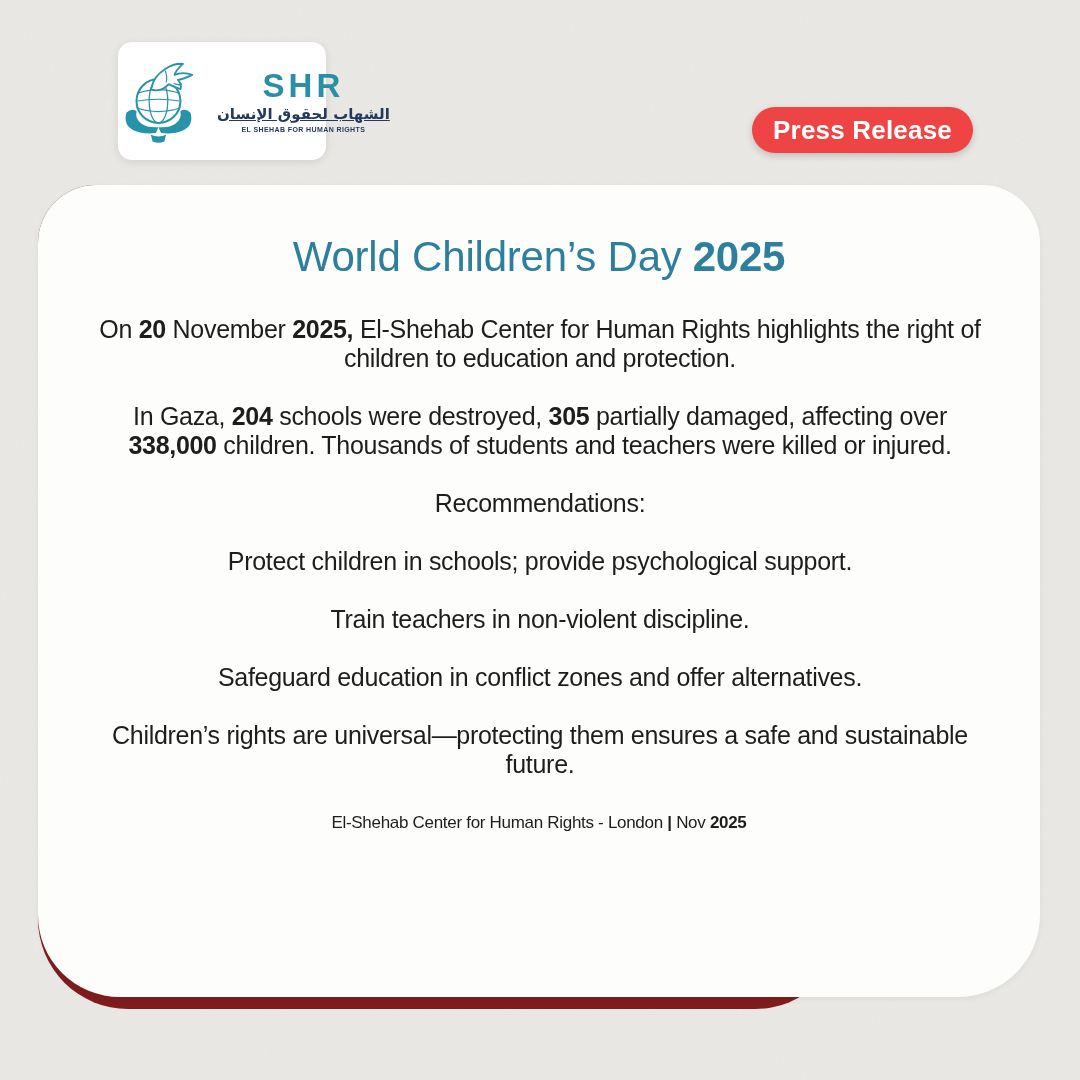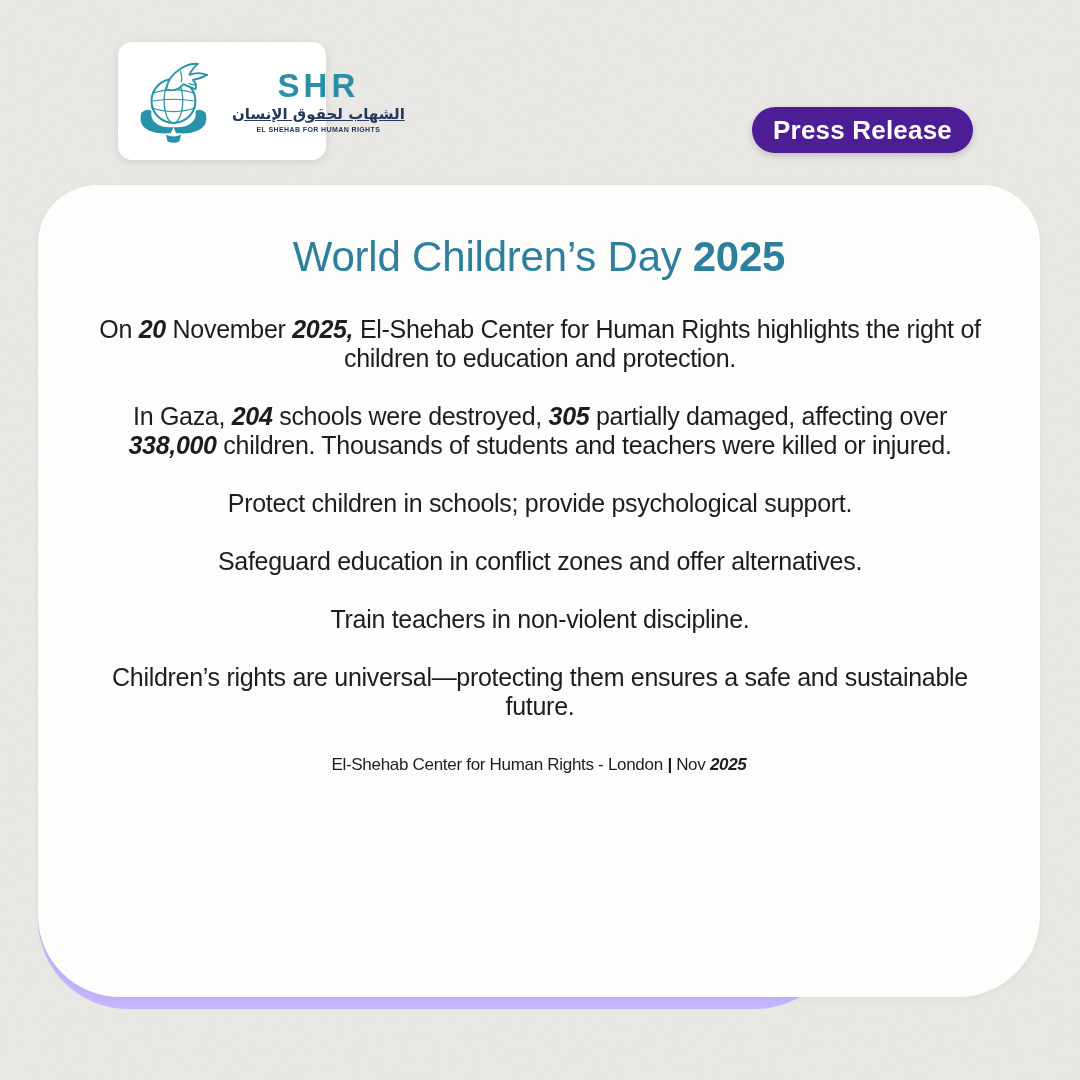--- a/index.html
+++ b/index.html
@@ -9,43 +9,43 @@
     font-family:"Liberation Sans", sans-serif;
     -webkit-font-smoothing:antialiased;
   }
   .noise { position:absolute; inset:0; width:100%; height:100%; z-index:0; pointer-events:none; }
 
   
   .logo-card {
     position:absolute; left:118px; top:42px; width:208px; height:118px;
     background:#ffffff; border-radius:14px; z-index:2;
     box-shadow:0 2px 8px rgba(0,0,0,0.10);
-    display:flex; align-items:center; padding:6px 18px; box-sizing:border-box;
+    display:flex; align-items:center; padding:6px 3px; box-sizing:border-box;
   }
   .logo-icon { flex:0 0 auto; width:76px; height:92px; margin-left:2px; }
   .logo-divider { width:2px; height:70px; background:#3c4c5e; margin:0 10px 0 8px; border-radius:1px; }
   .logo-text { flex:1; display:flex; flex-direction:column; align-items:center; justify-content:center; }
   .logo-brand { color:#2a8fa6; font-weight:bold; font-size:33px; letter-spacing:4px; line-height:1; }
   .logo-arabic { color:#24395c; font-weight:bold; font-size:15px; line-height:1.3; margin-top:3px;
                  font-family:"DejaVu Sans", sans-serif; direction:rtl; white-space:nowrap;text-decoration:underline; }
   .logo-tagline { color:#24395c; font-weight:bold; font-size:7px; letter-spacing:0.4px; margin-top:2px; white-space:nowrap; }
 
   .badge {
     position:absolute; left:752px; top:107px; width:221px; height:46px; z-index:2;
-    background:#4c1d95; border-radius:23px; color:#ffffff;
+    background:#ef4444; border-radius:23px; color:#ffffff;
     display:flex; align-items:center; justify-content:center;
     font-size:26px; font-weight:600; letter-spacing:0.2px;
     box-shadow:0 3px 7px rgba(0,0,0,0.18);
     border:none; cursor:default; font-family:"Liberation Sans", sans-serif;
   }
 
   
   .card-outer {
     position:absolute; left:38px; top:185px; width:807px; height:824px; z-index:1;
-    background:#c4b5fd; border-radius:58px 58px 90px 90px;
+    background:#7f1d1d; border-radius:58px 58px 90px 90px;
   }
   .card-inner {
     position:absolute; left:0; top:0; width:1002px; height:812px;
     background:#fdfdfc; border-radius:58px 58px 82px 82px;
     box-shadow:0 2px 6px rgba(0,0,0,0.05);
     box-sizing:border-box; padding:48px 26px 0;
   }
   .card-title {
     margin:0 0 34px; text-align:center; font-weight:normal;
     font-size:42px; color:#2d7f9d; letter-spacing:-0.2px;
@@ -54,21 +54,21 @@
 
   .card-body {
     width:952px; margin:0 auto; text-align:center;
     color:#1d1d1b; font-size:25px; line-height:29px; letter-spacing:-0.3px;
   }
   .card-body p { margin:0 0 29px; }
   .card-footer {
     text-align:center; color:#1d1d1b; font-size:17px; line-height:29px; letter-spacing:-0.3px;
     margin:0;
   }
-  b { font-weight:bold;font-style:italic; }
+  b { font-weight:bold; }
 </style>
 </head>
 <body>
 
 <div class="stage">
 
   <svg class="noise" xmlns="http://www.w3.org/2000/svg">
     <filter id="grain">
       <feTurbulence type="fractalNoise" baseFrequency="0.8" numOctaves="3" stitchTiles="stitch"></feTurbulence>
       <feColorMatrix type="saturate" values="0"></feColorMatrix>
@@ -105,23 +105,24 @@
 
   <button class="badge">Press Release</button>
 
   <div class="card-outer">
     <div class="card-inner">
       <h1 class="card-title"><span>World Children’s Day</span><span class="year">2025</span></h1>
 
       <div class="card-body">
           <p>On <b>20</b> November <b>2025,</b> El-Shehab Center for Human Rights highlights the right of<br>children to education and protection.</p>
           <p>In Gaza, <b>204</b> schools were destroyed, <b>305</b> partially damaged, affecting over<br><b>338,000</b> children. Thousands of students and teachers were killed or injured.</p>
+          <p>Recommendations:</p>
           <p>Protect children in schools; provide psychological support.</p>
+          <p>Train teachers in non-violent discipline.</p>
           <p>Safeguard education in conflict zones and offer alternatives.</p>
-          <p>Train teachers in non-violent discipline.</p>
           <p>Children’s rights are universal—protecting them ensures a safe and sustainable<br>future.</p>
         </div>
 
       <p class="card-footer">El-Shehab Center for Human Rights - London <b>|</b> Nov <b>2025</b></p>
     </div>
   </div>
 
 </div>
 
 </body></html>

